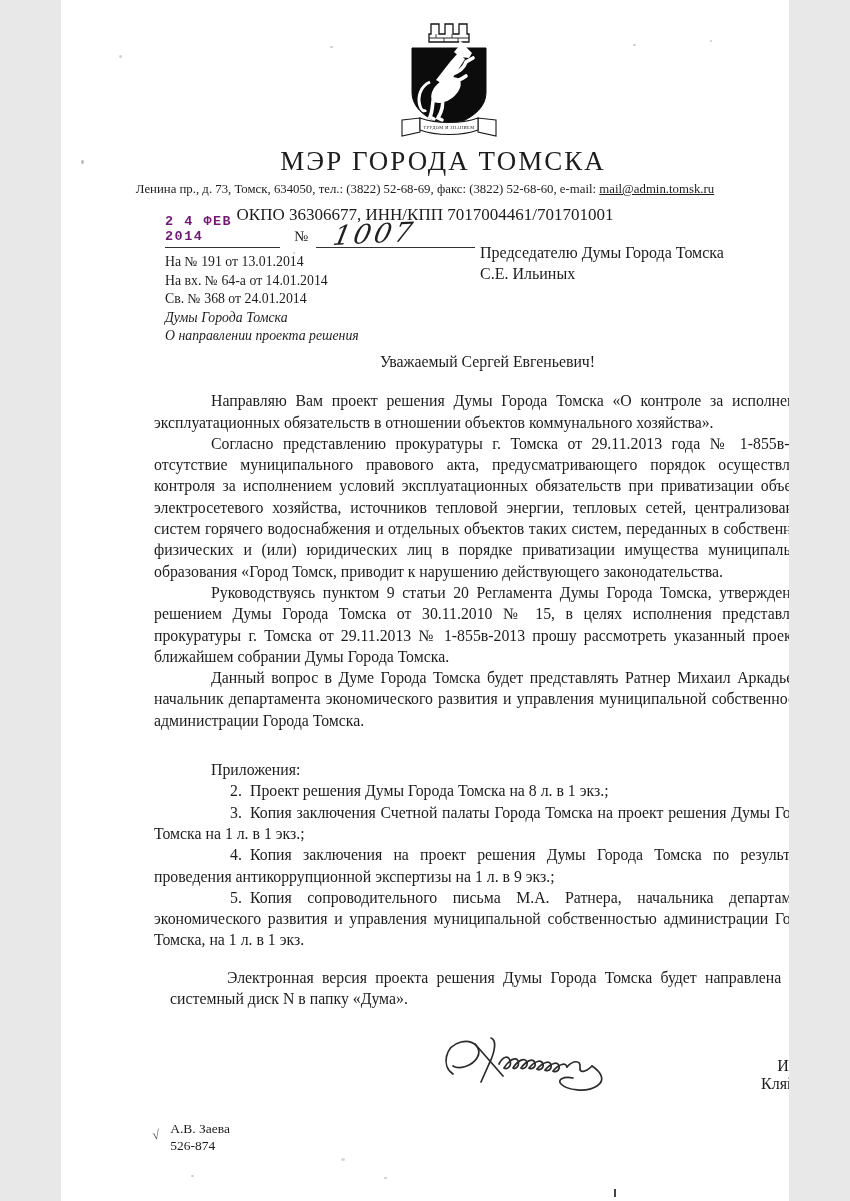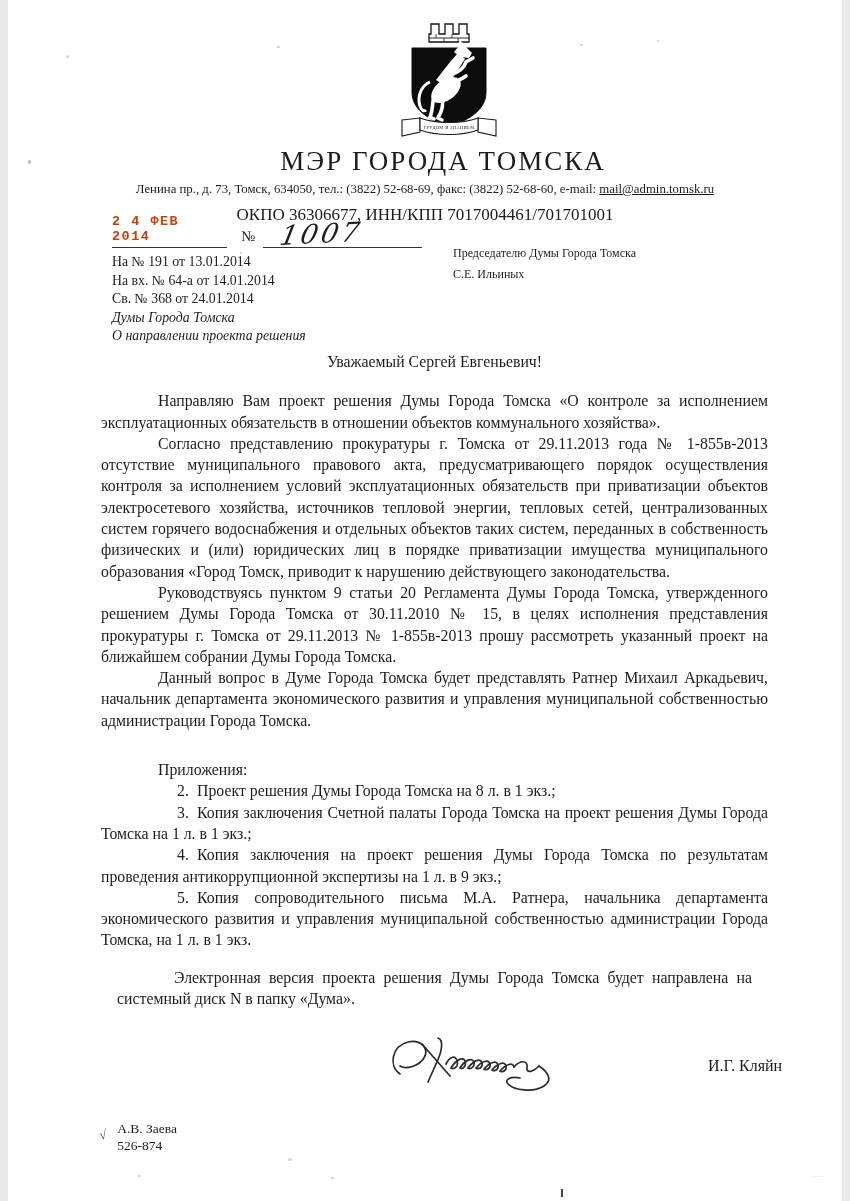--- a/index.html
+++ b/index.html
@@ -1,52 +1,52 @@
 <!DOCTYPE html>
 <html><head>
 <meta charset="utf-8">
 <style>
   html,body{margin:0;padding:0;background:#e8e8e8;}
   .page{
-    position:relative;width:834px;height:1201px;margin:0 auto;
+    position:relative;width:728px;height:1201px;margin:0 auto;
     background:#ffffff;color:#1c1c1c;
     font-family:"Liberation Serif", serif;
     overflow:hidden;
   }
   
   .header{position:absolute;top:0;left:0;width:100%;text-align:center;}
   .emblem{display:inline-block;margin-top:6px;transform:translateX(24px);}
   .org-title{
     margin:2px 0 0 0;font-size:27px;font-weight:400;letter-spacing:2px;
     transform:translateX(18px);
   }
   .contact-line{margin-top:5px;font-size:12.8px;}
   .contact-line .email{text-decoration:underline;}
   .codes-line{margin-top:8px;font-size:17px;font-family:Liberation Serif, serif;}
   
   .ref-block{position:absolute;left:104px;top:222px;width:310px;font-size:13.8px;}
   .stamp-row{display:flex;align-items:flex-end;height:26px;}
   .date-stamp{
     font-family:"Liberation Mono", monospace;font-weight:bold;font-size:13.5px;
-    letter-spacing:1.5px;color:#c2410c;border-bottom:1.4px solid #333;
+    letter-spacing:1.5px;color:#701a75;border-bottom:1.4px solid #333;
     padding:0 2px 3px 0;min-width:94px;transform-origin:left bottom;
   }
   .num-sign{margin-left:14px;padding-bottom:3px;font-size:14.5px;}
   .num-line{
     position:relative;margin-left:8px;width:162px;border-bottom:1.4px solid #333;height:26px;
   }
   .handwritten-number{
     position:absolute;left:18px;bottom:-2px;
     font-family:"DejaVu Serif", serif;font-style:italic;font-size:27px;
     letter-spacing:3px;color:#1f1f1f;transform:skewX(-14deg) rotate(-3deg);
   }
   .ref-lines{margin-top:5px;line-height:18.5px;}
   .subject{font-style:italic;line-height:18.5px;}
   
-  .addressee{position:absolute;left:445px;top:243px;font-size:12px;line-height:20.5px;}
+  .addressee{position:absolute;left:419px;top:243px;font-size:16px;line-height:20.5px;}
   
   .letter{position:absolute;left:93px;top:351px;width:667px;font-size:15.8px;line-height:21.3px;}
   .salutation{text-align:center;margin:0 0 18px 0;}
   .letter p.para{margin:0;text-align:justify;text-indent:57px;}
   .attachments{margin-top:28px;}
   .attachments .att-title{margin:0;text-indent:57px;}
   .att-item{margin:0;text-align:justify;text-indent:38px;}
   .att-item .att-num{display:inline-block;width:14px;}
   .att-item .att-gap{display:inline-block;width:44px;}
   .closing{margin:16px;text-align:justify;text-indent:57px;}

